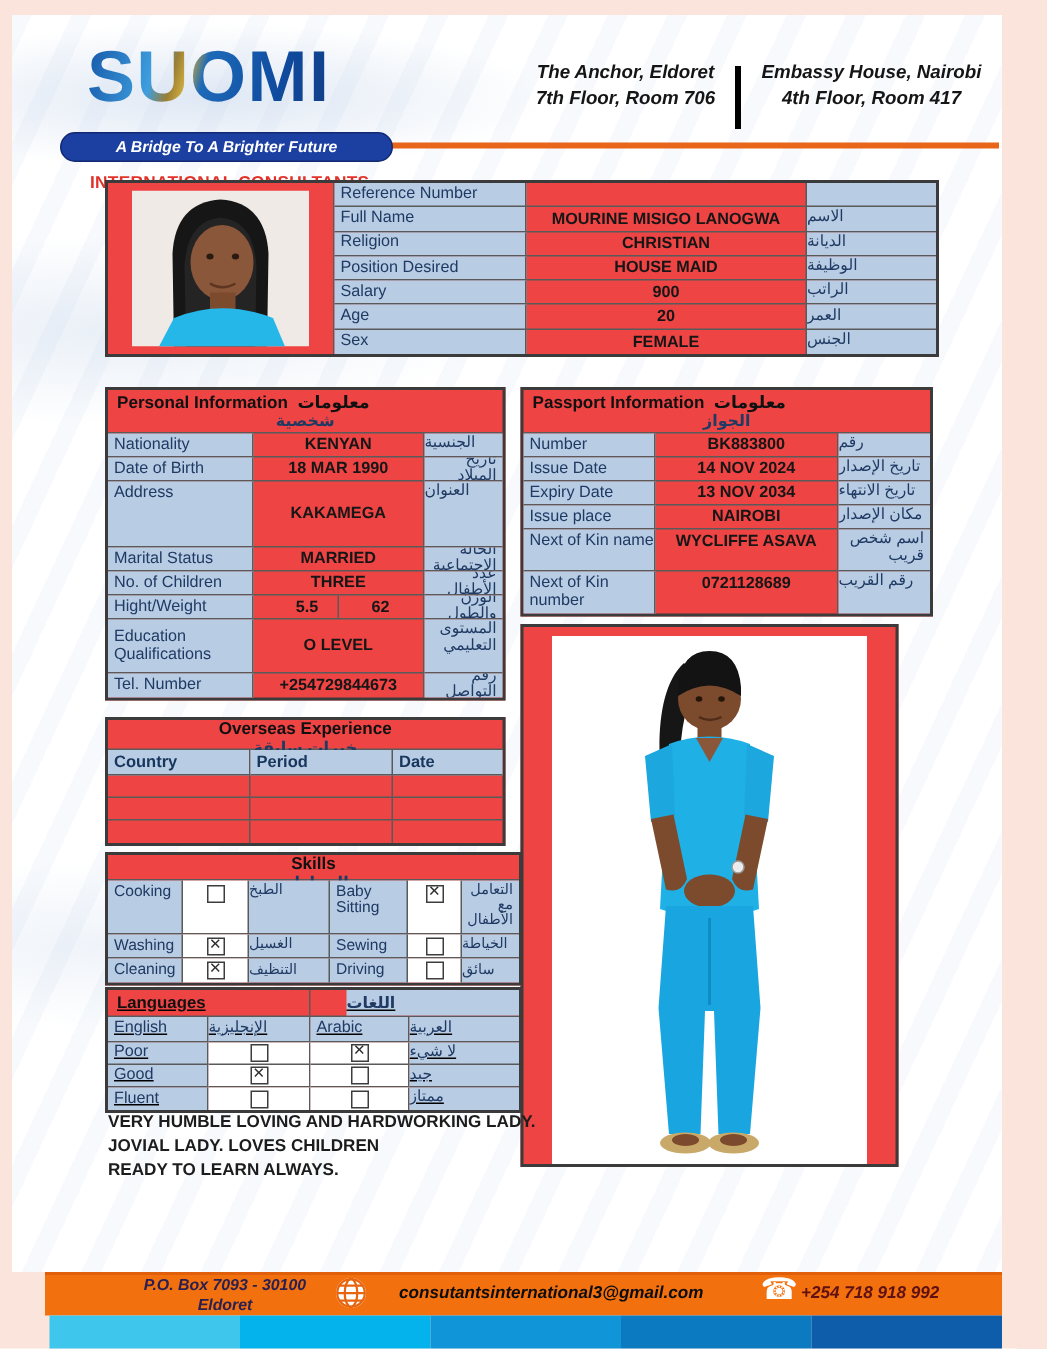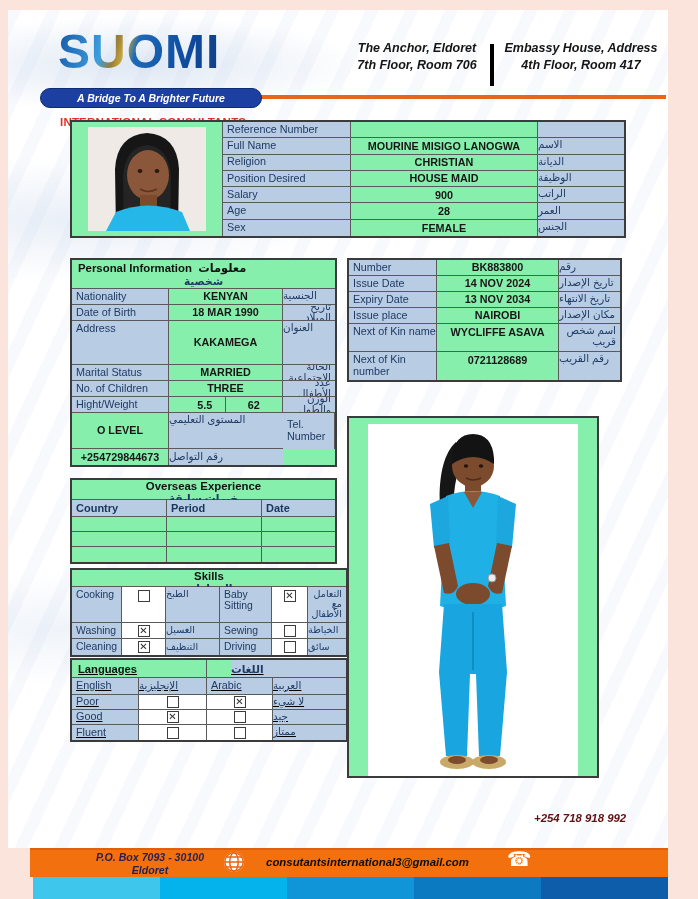--- a/index.html
+++ b/index.html
@@ -38,21 +38,21 @@
     color:#fff;font-size:10.5px;font-weight:700;font-style:italic;
     display:flex;align-items:center;justify-content:center;
   }
   .hline{position:absolute;left:250px;top:95px;width:416px;height:4px;background:#e8651a;z-index:2;}
   .addr{position:absolute;top:40px;text-align:center;font-size:12.5px;font-weight:700;font-style:italic;color:#151515;line-height:1.35;}
   #addr1{left:346px;width:142px;}
   #addr2{left:500px;width:162px;}
   .addr-divider{position:absolute;left:490px;top:44px;width:4px;height:42px;background:#000;}
 
   
-  .box{position:absolute;background:#86efac;border:2px solid #3b3b3b;box-sizing:border-box;}
+  .box{position:absolute;background:#ef4444;border:2px solid #3b3b3b;box-sizing:border-box;}
   .grid{display:grid;}
   .cell{
     border-right:1px solid #5a5a5a;border-bottom:1px solid #5a5a5a;
     display:flex;align-items:center;min-width:0;overflow:hidden;box-sizing:border-box;
   }
   .cell.lc{border-right:none;}
   .cell.lr{border-bottom:none;}
   .blue{background:#b8cce4;}
   .lbl{color:#1f3a63;font-size:10.8px;padding-left:4px;line-height:1.1;}
   .val{font-weight:700;color:#161616;font-size:10.8px;justify-content:center;text-align:center;line-height:1.15;}
@@ -108,42 +108,42 @@
 
   
   #notes{position:absolute;left:72px;top:740px;width:320px;font-size:11.4px;font-weight:600;color:#1c1c1c;line-height:1.42;}
 
   
   #footer-bar{position:absolute;left:30px;top:848px;width:638px;height:29px;background:#f3700f;border-top:2px solid #e05f0a;box-sizing:border-box;}
   #footer-pobox{position:absolute;left:55px;top:851px;width:190px;text-align:center;font-size:10.6px;font-weight:700;font-style:italic;color:#2a2050;line-height:1.2;}
   #footer-globe{position:absolute;left:223px;top:851px;}
   #footer-email{position:absolute;left:250px;top:856px;width:235px;text-align:center;font-size:11.4px;font-weight:700;font-style:italic;color:#0d0d0d;}
   #footer-phone-icon{position:absolute;left:507px;top:847px;font-size:20px;color:#fff;}
-  #footer-phone{position:absolute;left:534px;top:812px;width:130px;font-size:11.4px;font-weight:700;font-style:italic;color:#5f1010;}
+  #footer-phone{position:absolute;left:534px;top:856px;width:130px;font-size:11.4px;font-weight:700;font-style:italic;color:#5f1010;}
   #blue-strip{position:absolute;left:33px;top:877px;width:635px;height:22px;display:flex;}
   #blue-strip div{flex:1;height:100%;}
   .bs1{background:#3fc6ec;} .bs2{background:#04b2ec;} .bs3{background:#0f95d8;} .bs4{background:#0b7ac1;} .bs5{background:#0e5dab;}
 </style>
 </head>
 <body>
 
 <div id="stage">
   <div id="doc"></div>
 
   <div class="brand">SUOMI</div>
   <div class="brand-sub">INTERNATIONAL CONSULTANTS</div>
   <div class="pill">A Bridge To A Brighter Future</div>
   <div class="hline"></div>
   <div class="addr" id="addr1">
     <div>The Anchor, Eldoret</div>
     <div>7th Floor, Room 706</div>
   </div>
   <div class="addr-divider"></div>
   <div class="addr" id="addr2">
-    <div>Embassy House, Address</div>
+    <div>Embassy House, Nairobi</div>
     <div>4th Floor, Room 417</div>
   </div>
 
   <div class="box" id="summary-box">
     <div id="headshot-wrap">
       <svg width="118" height="104" viewBox="0 0 118 104">
         <rect x="0" y="0" width="118" height="104" fill="#efeae5"></rect>
         <path d="M28,104 L27,42 Q29,8 59,6 Q89,8 91,42 L90,104 Z" fill="#161616"></path>
         <path d="M36,104 L35,50 Q37,20 59,18 Q81,20 83,50 L82,104 Z" fill="#242424"></path>
         <ellipse cx="60" cy="48" rx="21" ry="25" fill="#8a573a"></ellipse>
@@ -169,21 +169,21 @@
 
       <div class="cell blue lbl">Position Desired</div>
       <div class="cell val">HOUSE MAID</div>
       <div class="cell blue arx lc">الوظيفة</div>
 
       <div class="cell blue lbl">Salary</div>
       <div class="cell val">900</div>
       <div class="cell blue arx lc">الراتب</div>
 
       <div class="cell blue lbl">Age</div>
-      <div class="cell val">28</div>
+      <div class="cell val">20</div>
       <div class="cell blue arx lc">العمر</div>
 
       <div class="cell blue lbl lr">Sex</div>
       <div class="cell val lr">FEMALE</div>
       <div class="cell blue arx lc lr">الجنس</div>
     </div>
   </div>
 
   <div class="box" id="personal-box">
     <div class="hdr2">
@@ -213,30 +213,35 @@
 
       <div class="cell blue lbl">Hight/Weight</div>
       <div class="cell" style="padding:0;">
         <div class="hw-split">
           <div>5.5</div>
           <div>62</div>
         </div>
       </div>
       <div class="cell blue arx lc">الوزن والطول</div>
 
+      <div class="cell blue lbl">Education Qualifications</div>
       <div class="cell val">O LEVEL</div>
       <div class="cell blue arx lc" style="align-items:flex-start;padding-top:2px;">المستوى التعليمي</div>
 
       <div class="cell blue lbl lr">Tel. Number</div>
       <div class="cell val lr">+254729844673</div>
       <div class="cell blue arx lc lr">رقم التواصل</div>
     </div>
   </div>
 
   <div class="box" id="passport-box">
+    <div class="hdr2">
+      <div><span>Passport Information</span>&nbsp;&nbsp;<span>معلومات</span></div>
+      <div class="l2">الجواز</div>
+    </div>
     <div class="grid" id="passport-grid">
       <div class="cell blue lbl">Number</div>
       <div class="cell val">BK883800</div>
       <div class="cell blue arx lc">رقم</div>
 
       <div class="cell blue lbl">Issue Date</div>
       <div class="cell val">14 NOV 2024</div>
       <div class="cell blue arx lc">تاريخ الإصدار</div>
 
       <div class="cell blue lbl">Expiry Date</div>
@@ -382,20 +387,25 @@
       <div class="cell cbcell lr">
           <span class="cb"></span>
         </div>
       <div class="cell cbcell lr">
           <span class="cb"></span>
         </div>
       <div class="cell blue arx lc lr">ممتاز</div>
     </div>
   </div>
 
+  <div id="notes">
+    <div>VERY HUMBLE LOVING AND HARDWORKING LADY.</div>
+    <div>JOVIAL LADY. LOVES CHILDREN</div>
+    <div>READY TO LEARN ALWAYS.</div>
+  </div>
 
   <div id="footer-bar"></div>
   <div id="footer-pobox">
     <div>P.O. Box 7093 - 30100</div>
     <div>Eldoret</div>
   </div>
   <div id="footer-globe">
     <svg width="22" height="22" viewBox="0 0 22 22">
       <circle cx="11" cy="11" r="10" fill="#ffffff"></circle>
       <g stroke="#e8650f" fill="none" stroke-width="1.5">

